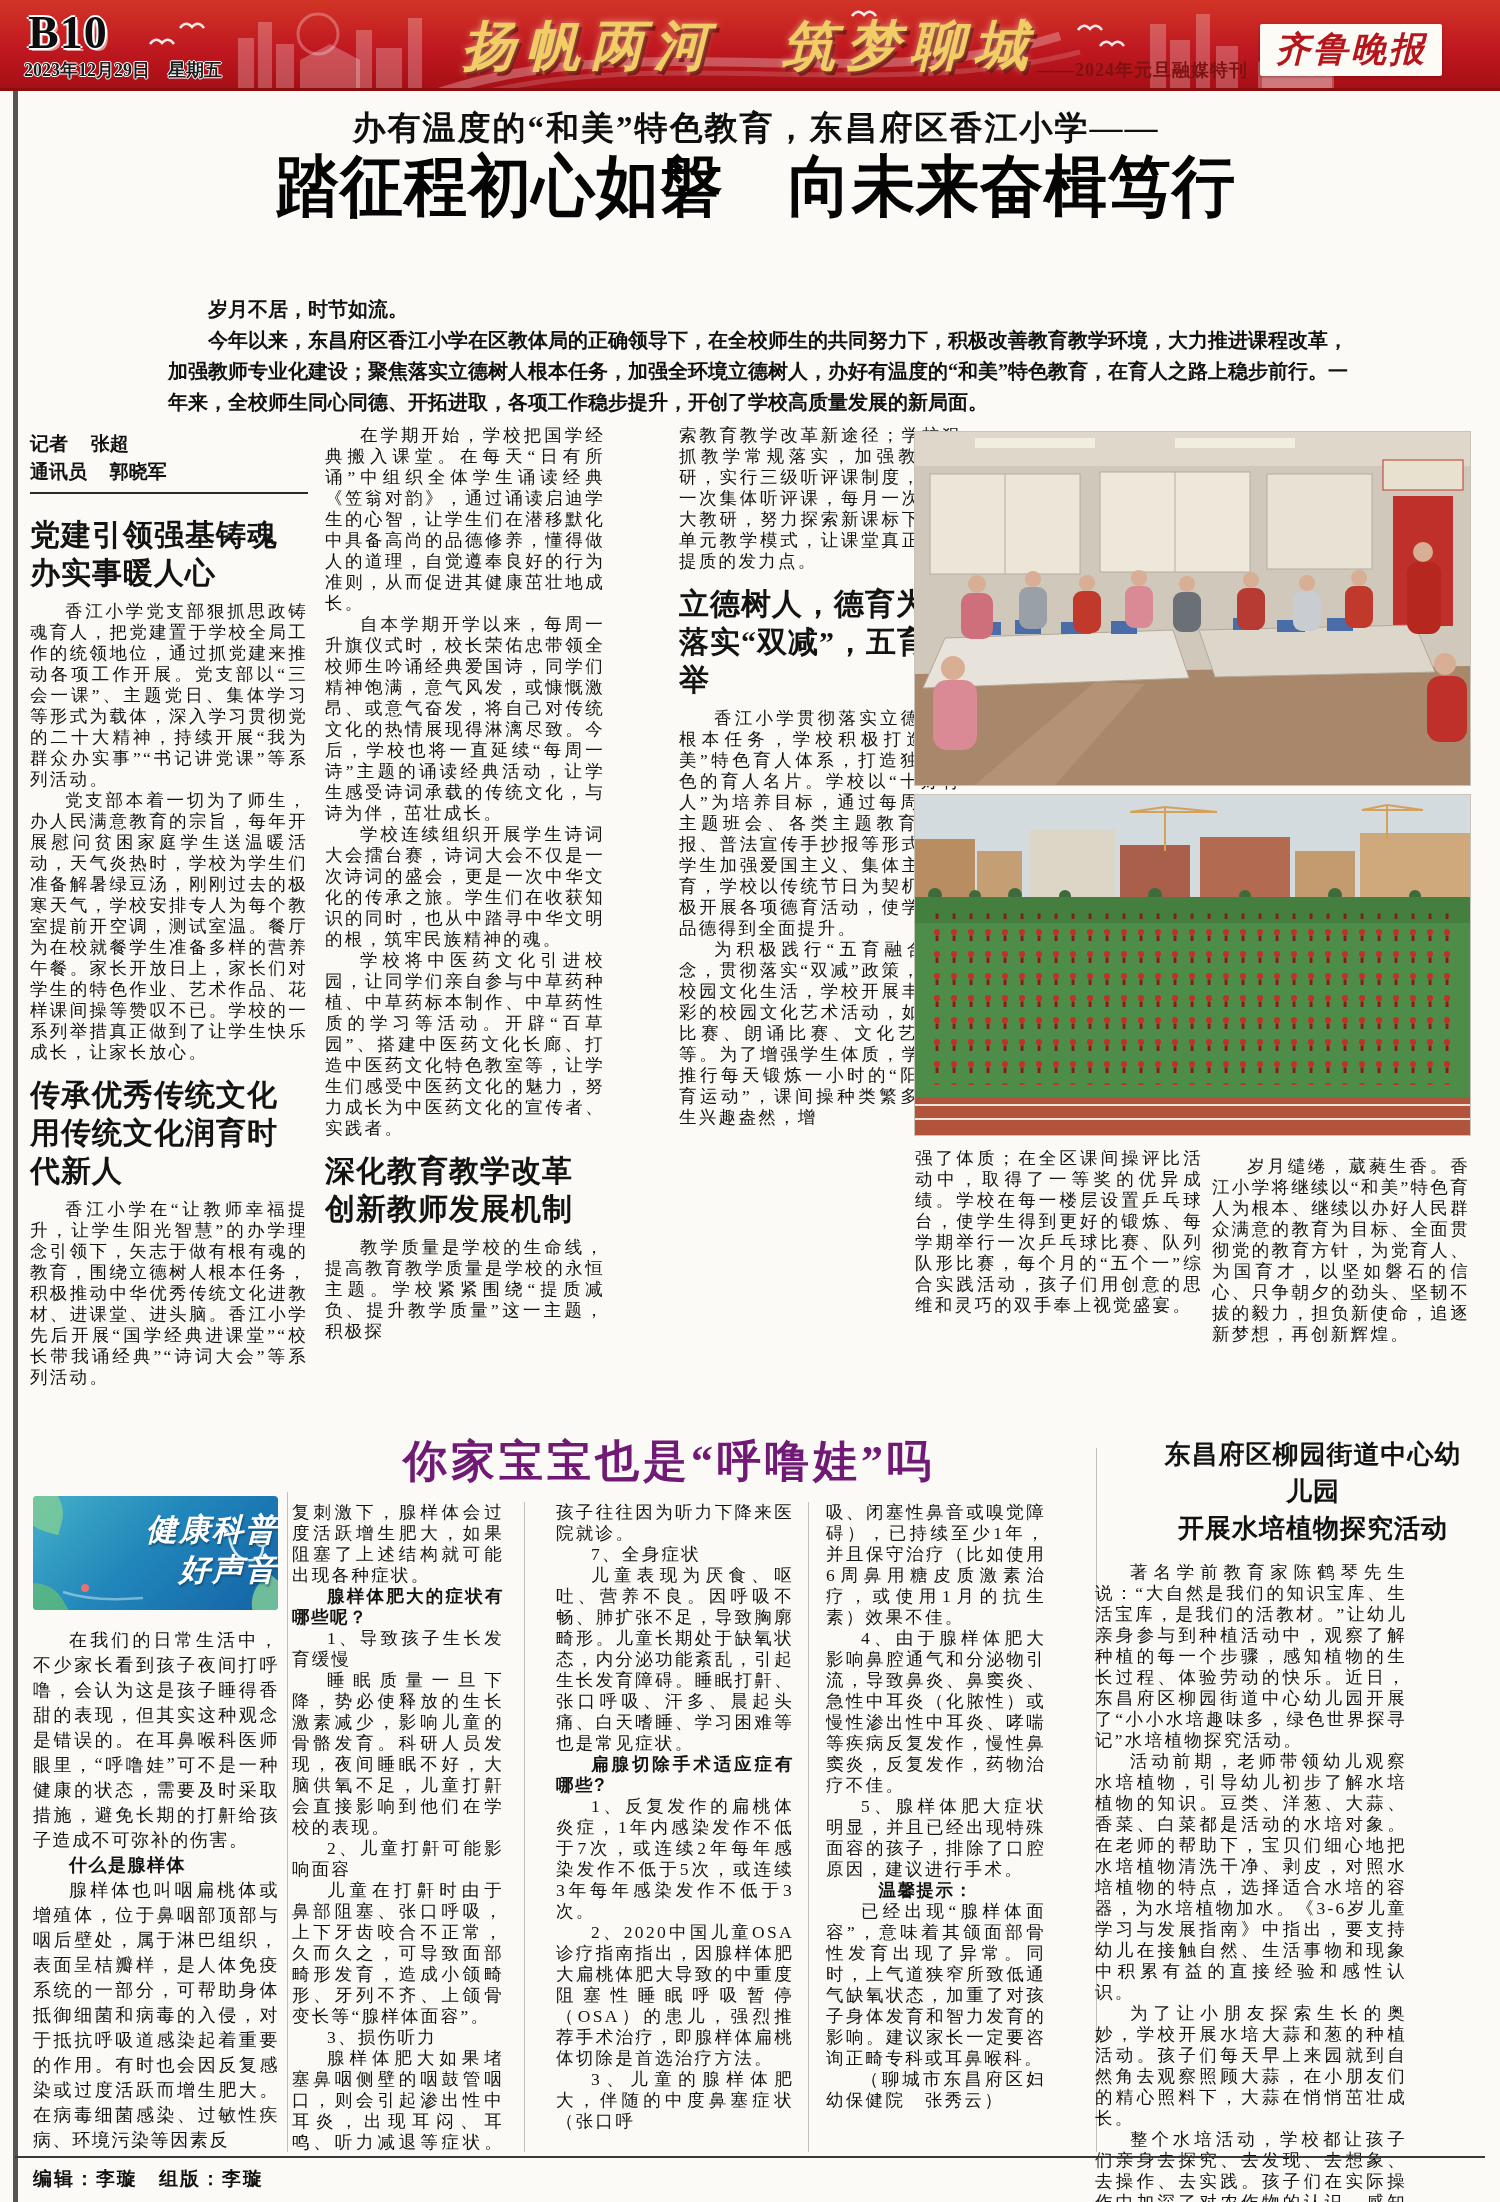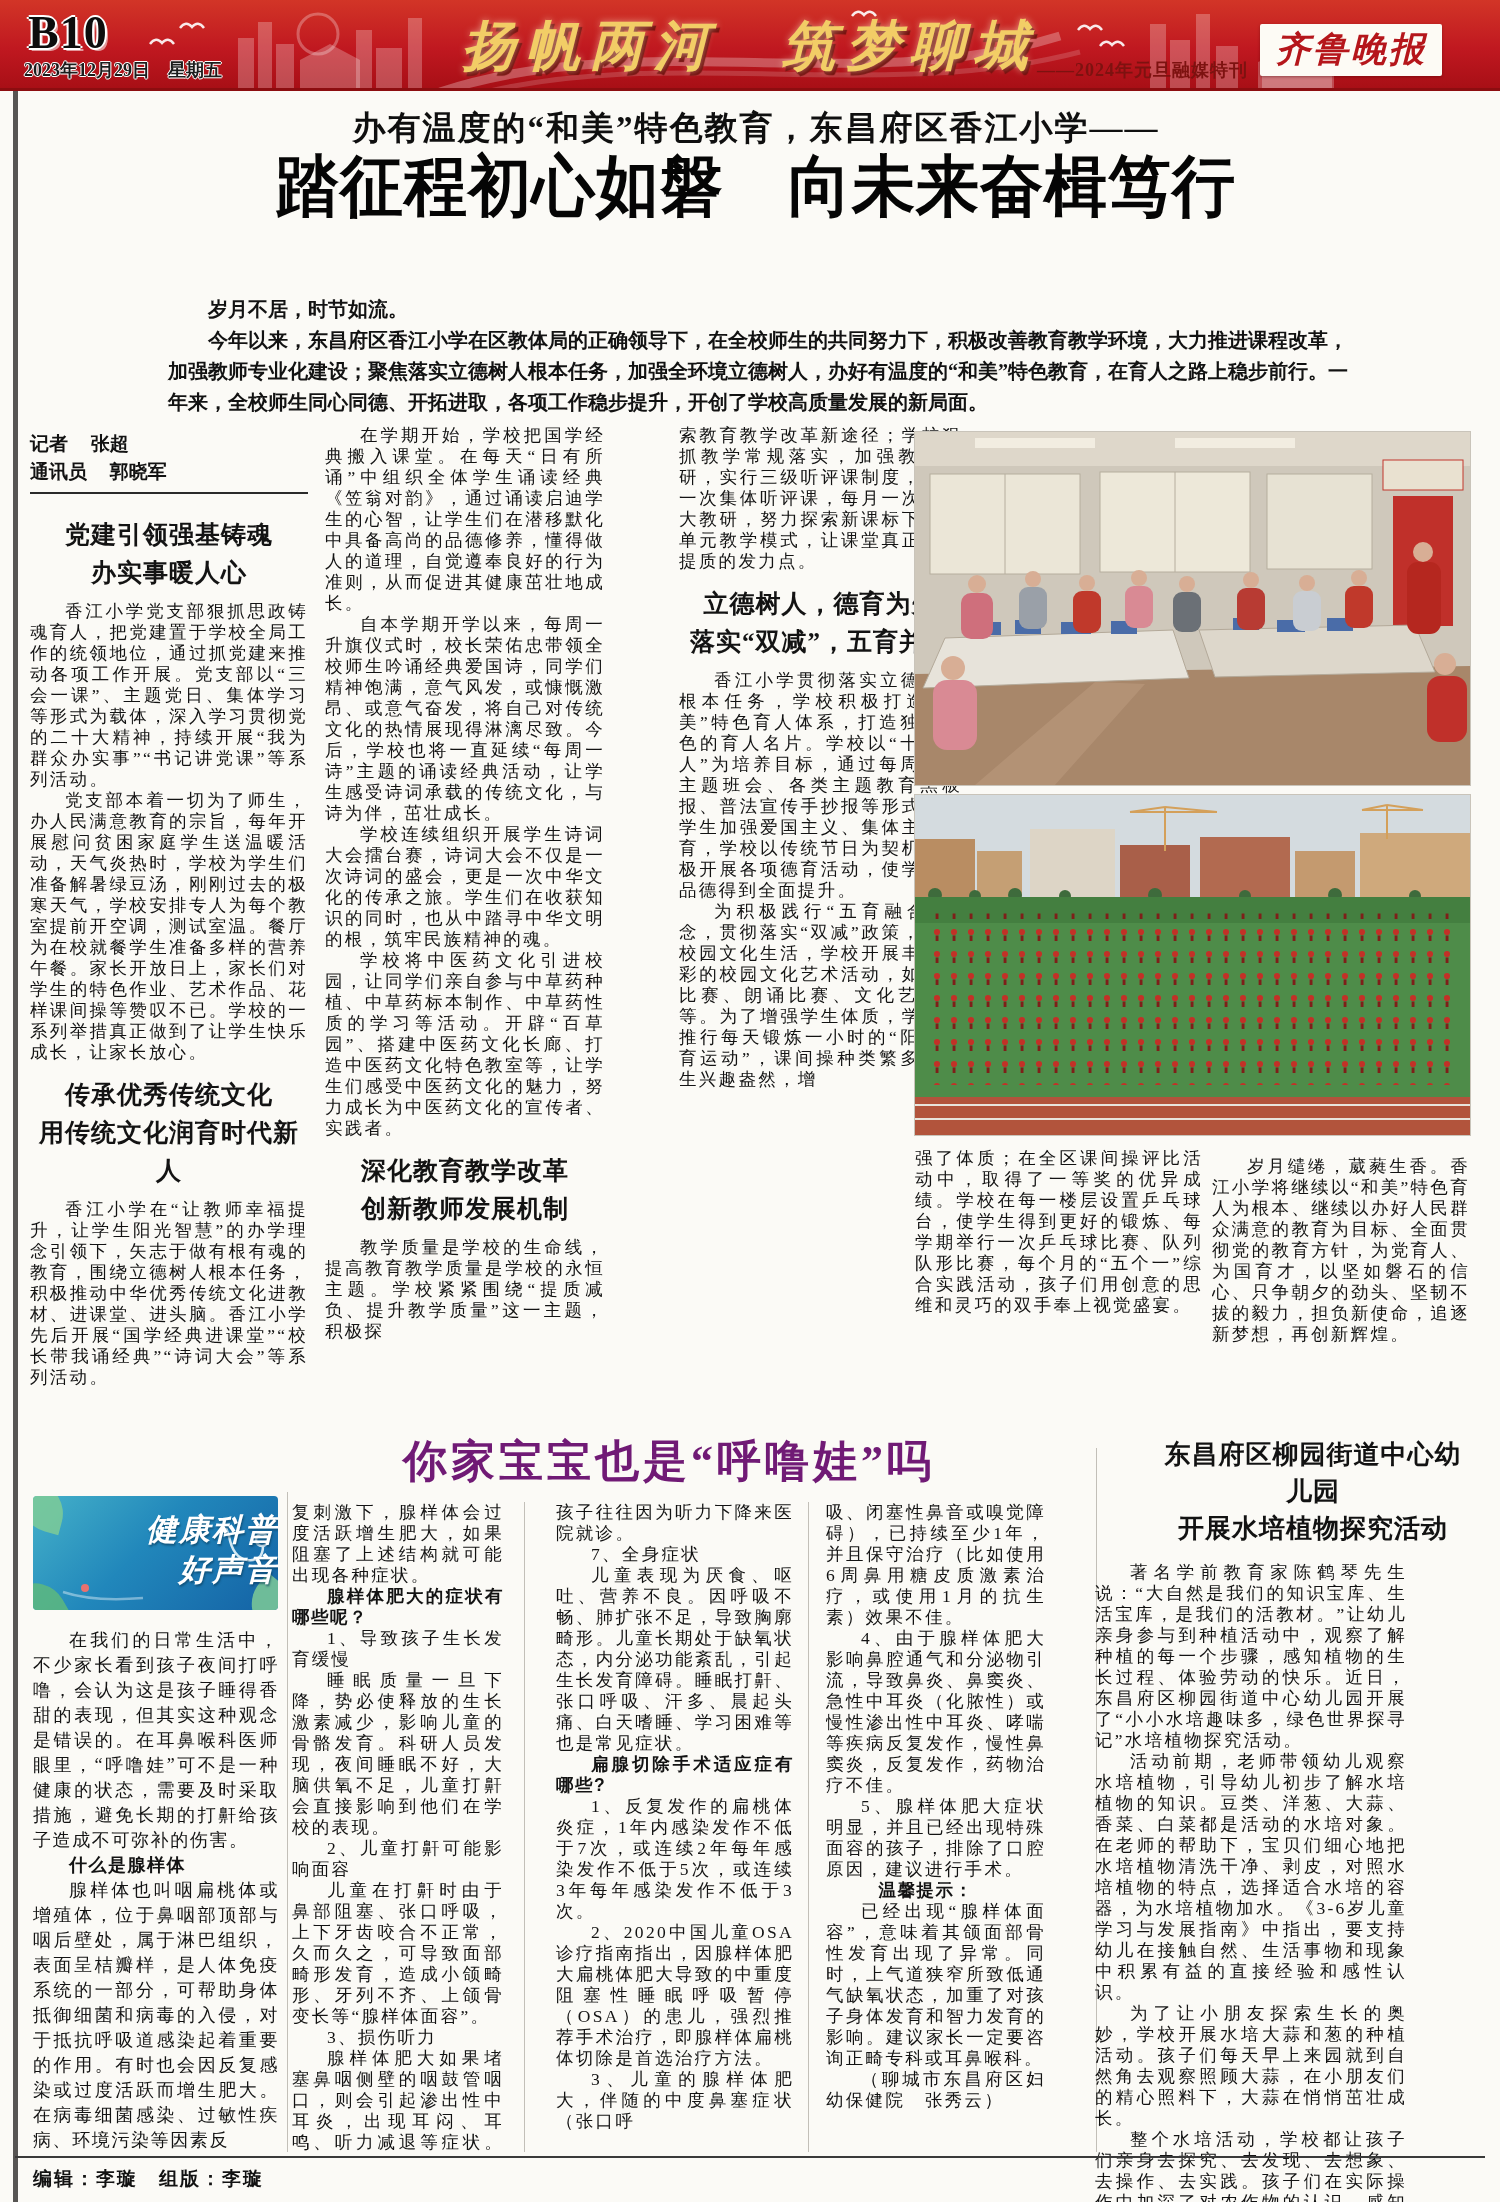--- a/index.html
+++ b/index.html
@@ -37,21 +37,21 @@
 
   .byline{position:absolute;left:30px;top:430px;width:278px;font-size:19px;font-weight:700;line-height:28px;
           border-bottom:2px solid #2a2a2a;padding-bottom:6px;}
   .byline span{margin-right:18px;}
 
   
   .col{position:absolute;font-size:17.5px;line-height:21px;letter-spacing:2.3px;text-align:justify;
        color:#131313;overflow:hidden;}
   .col p{margin:0;text-indent:2em;}
   .col p.noind{text-indent:0;}
-  .subhead{font-weight:900;font-size:25px;line-height:38px;letter-spacing:1px;text-align:center;
+  .subhead{font-weight:900;font-size:30px;line-height:38px;letter-spacing:1px;text-align:left;
            margin:13px 0 9px;text-indent:0;}
   .bh{font-weight:900;font-family:"Liberation Sans",sans-serif;letter-spacing:1.5px;}
   .sig{text-indent:1em;}
 
   
   .photo{position:absolute;overflow:hidden;box-shadow:0 0 0 1px #c9c4ba;}
   .photo svg{display:block;}
 
   
   .mid-head{position:absolute;left:292px;top:1432px;width:754px;margin:0;text-align:center;font-size:44px;

